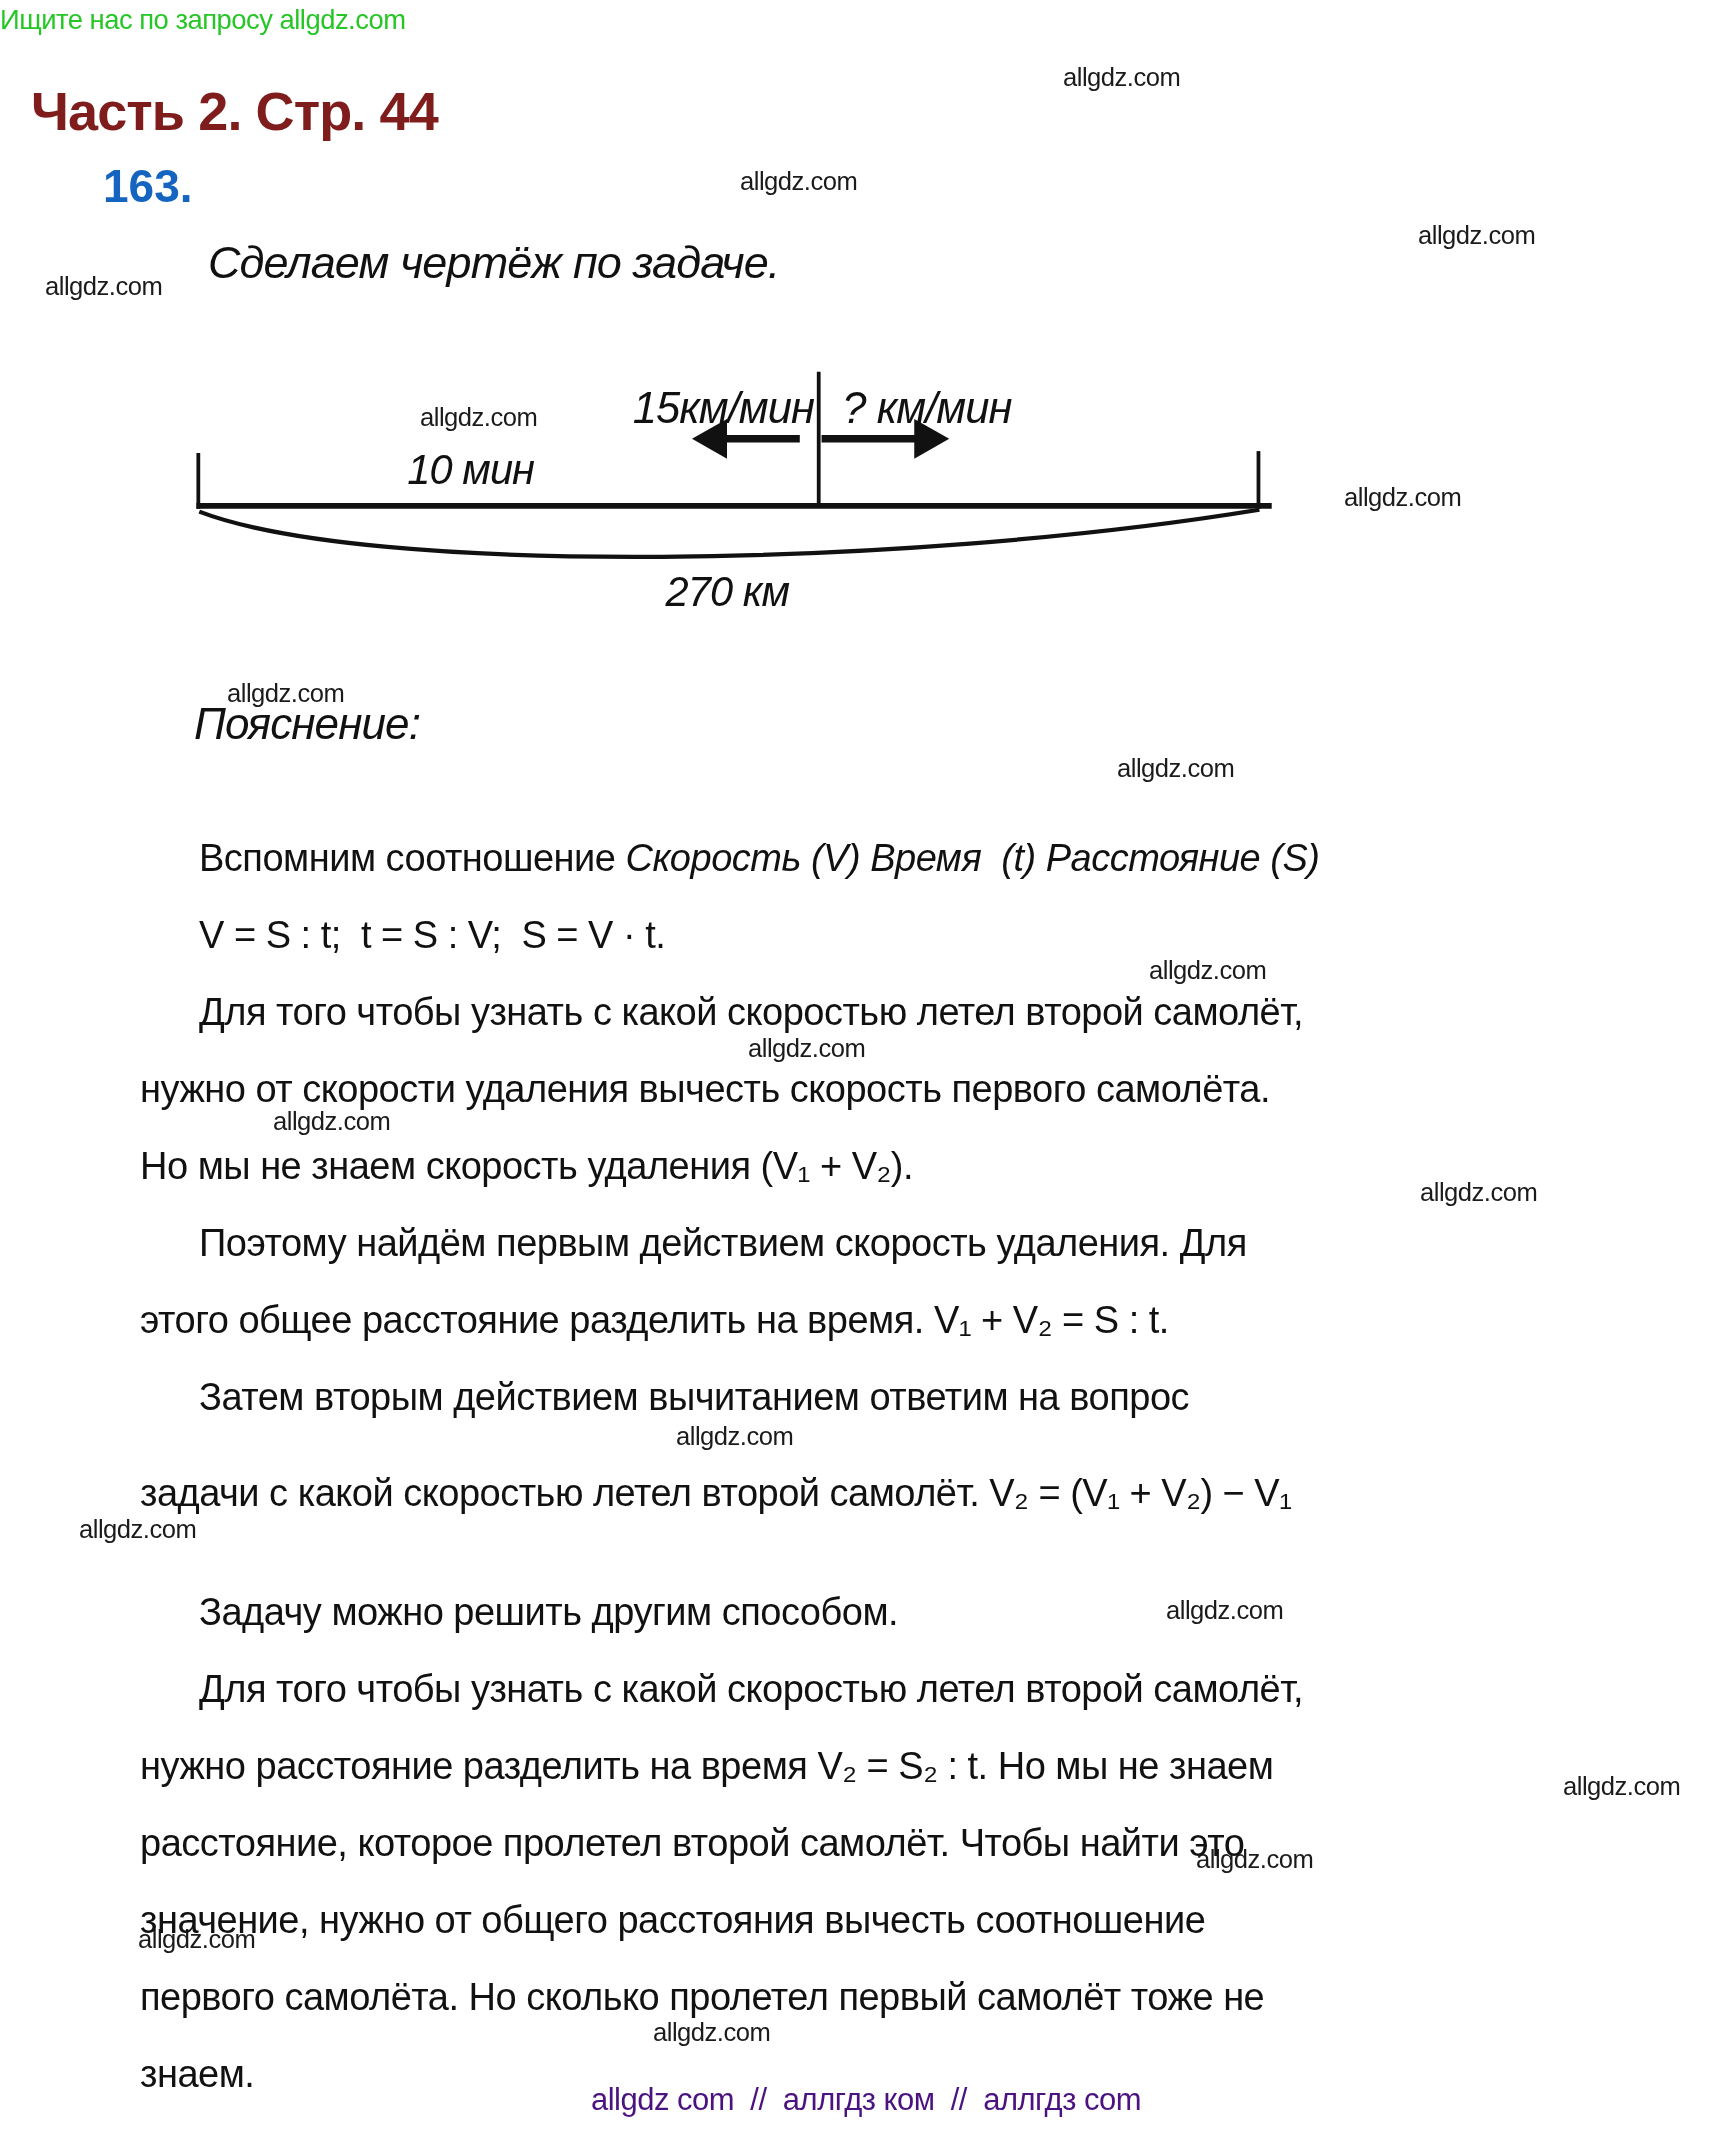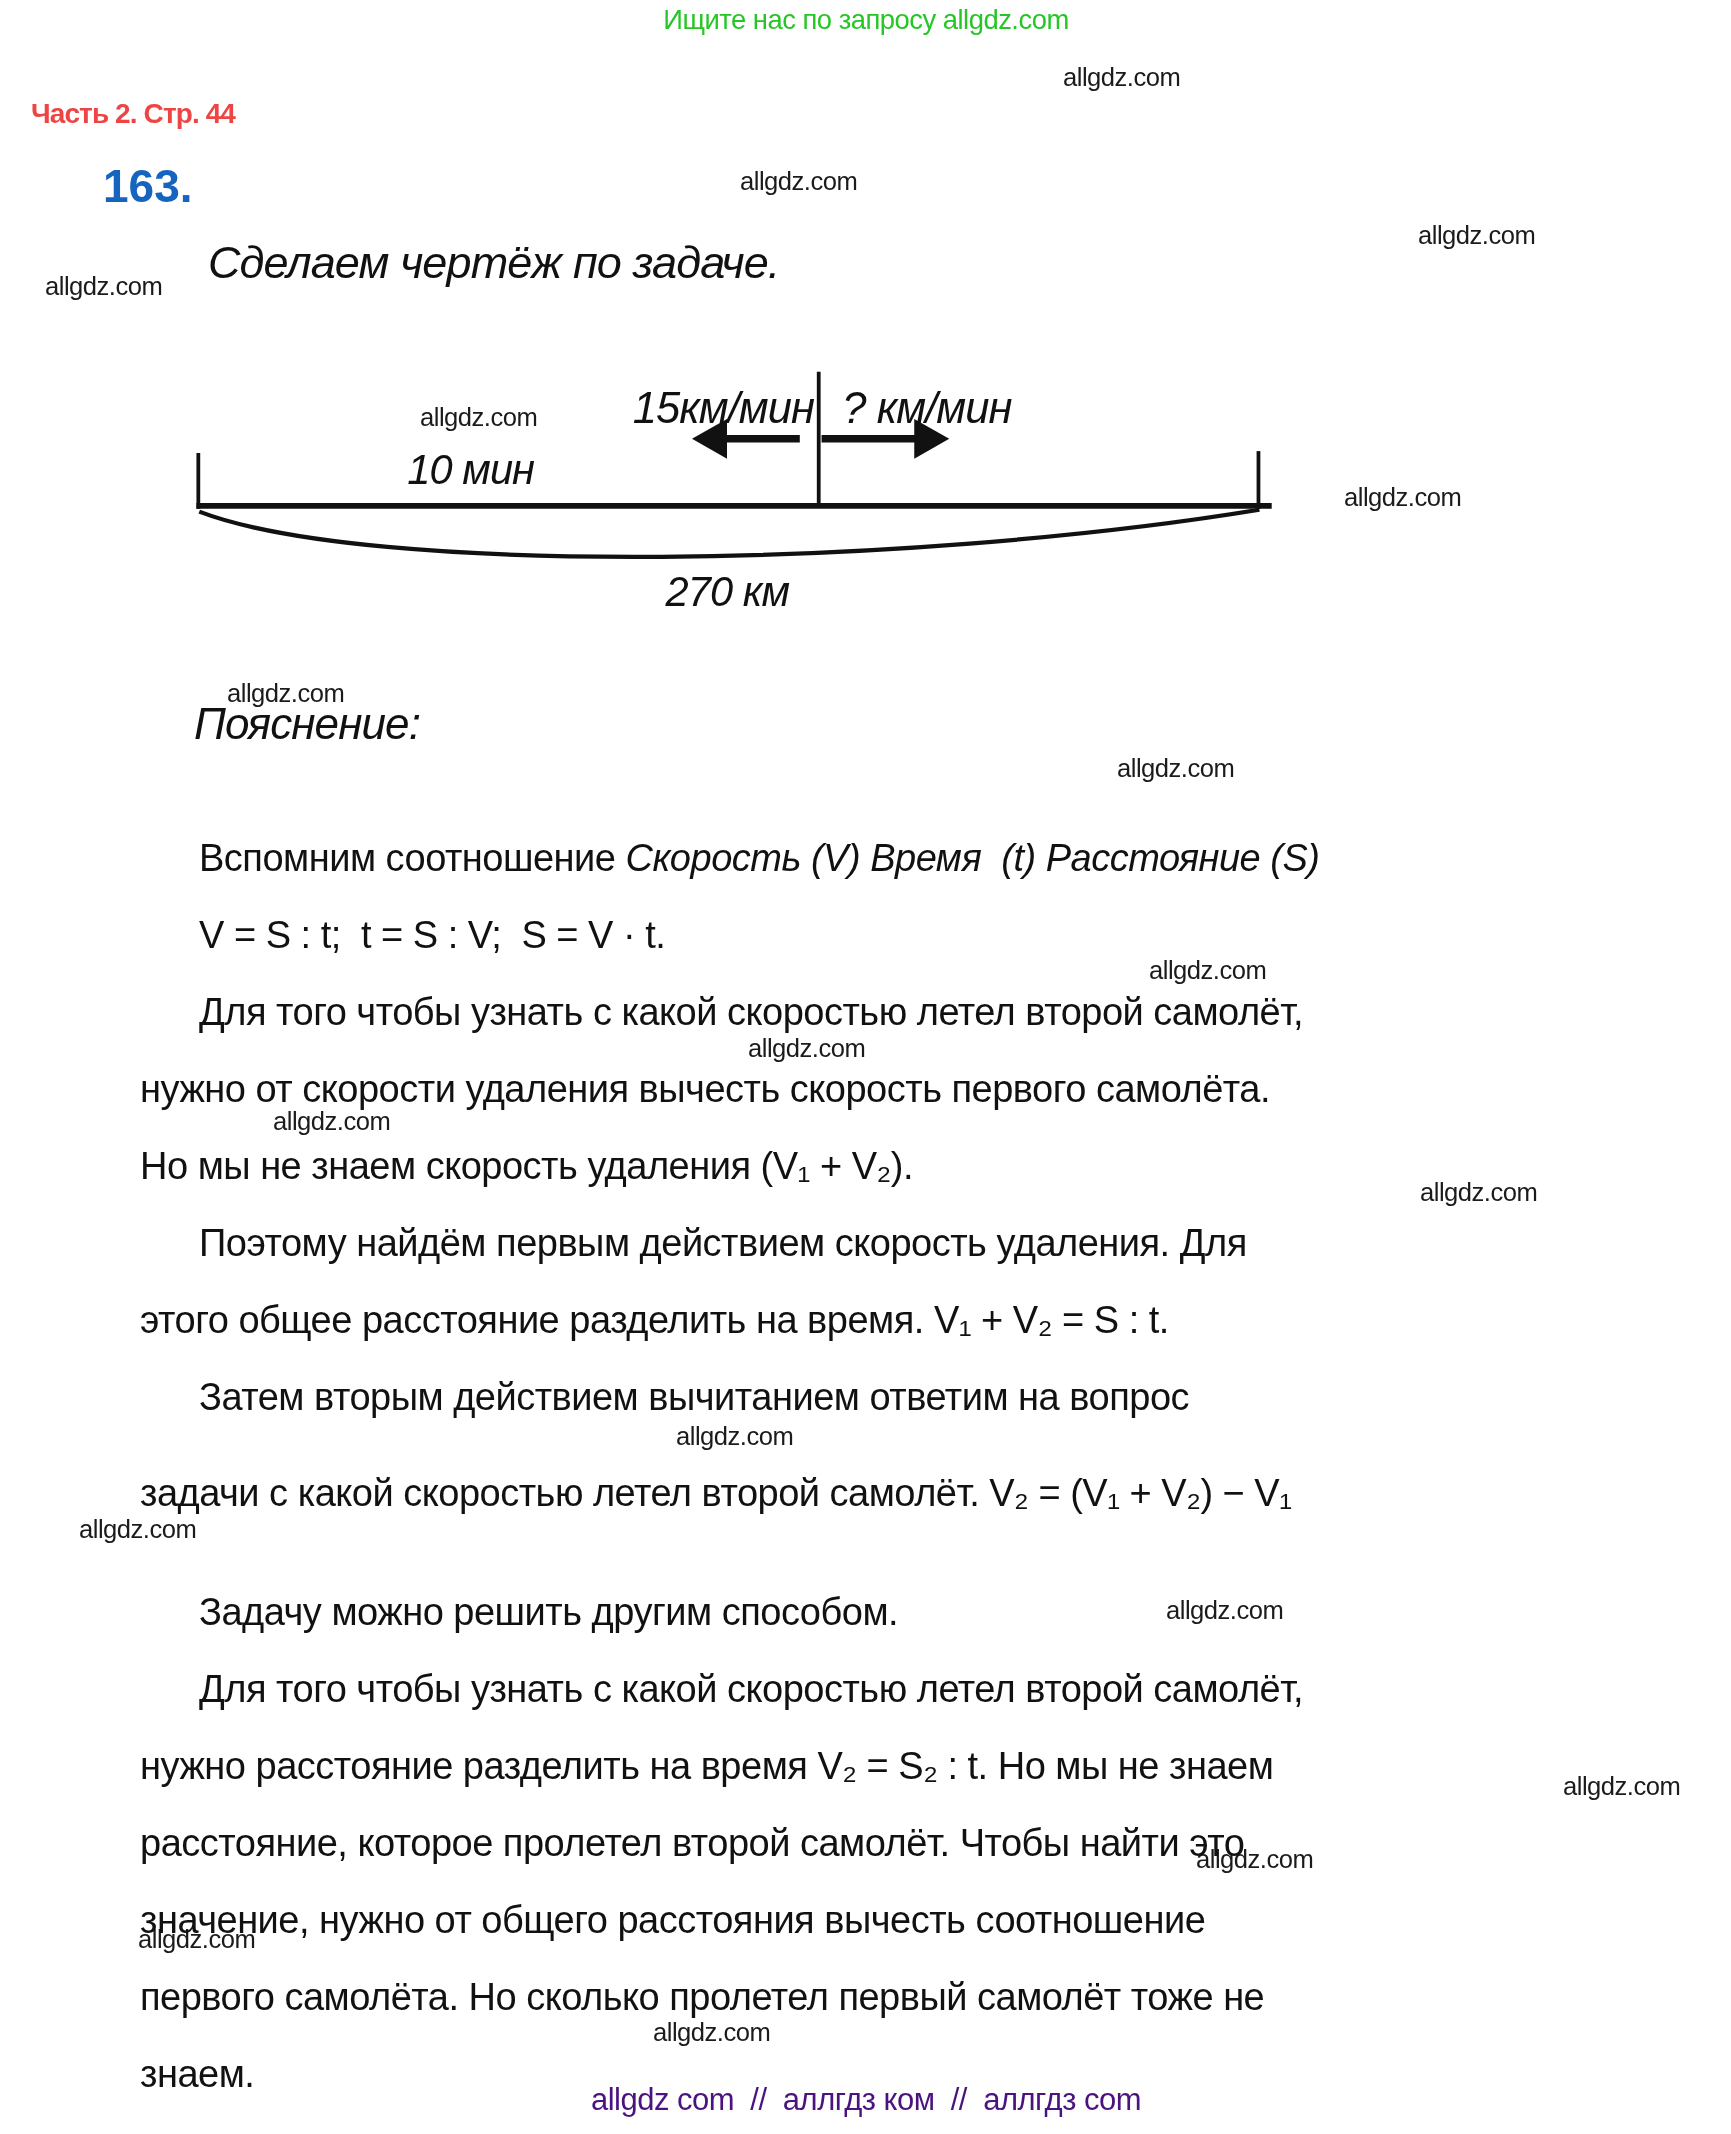--- a/index.html
+++ b/index.html
@@ -6,26 +6,26 @@
   .page{
     position:relative;
     width:1732px;height:2134px;
     background:#ffffff;
     font-family:"Liberation Sans","DejaVu Sans",sans-serif;
     color:var(--ink,#111);
     overflow:hidden;
   }
   .site-notice{
     position:absolute;left:0;top:3.8px;width:100%;
-    text-align:center;font-size:27.4px;letter-spacing:-0.5px;
+    text-align:left;font-size:27.4px;letter-spacing:-0.5px;
     color:var(--green,#26c626);
   }
   .part-title{
-    position:absolute;left:31px;top:98px;
-    font-size:28px;font-weight:bold;letter-spacing:-0.9px;color:#ef4444;
+    position:absolute;left:31px;top:80px;
+    font-size:54px;font-weight:bold;letter-spacing:-0.9px;color:#7f1d1d;
   }
   .task-number{
     position:absolute;left:103px;top:159px;
     font-size:46px;font-weight:bold;color:var(--blue,#1565c0);
   }
   .drawing-caption{
     position:absolute;left:208px;top:237px;
     font-size:45px;font-style:italic;letter-spacing:-0.9px;color:#111;
   }
   .explain-heading{

